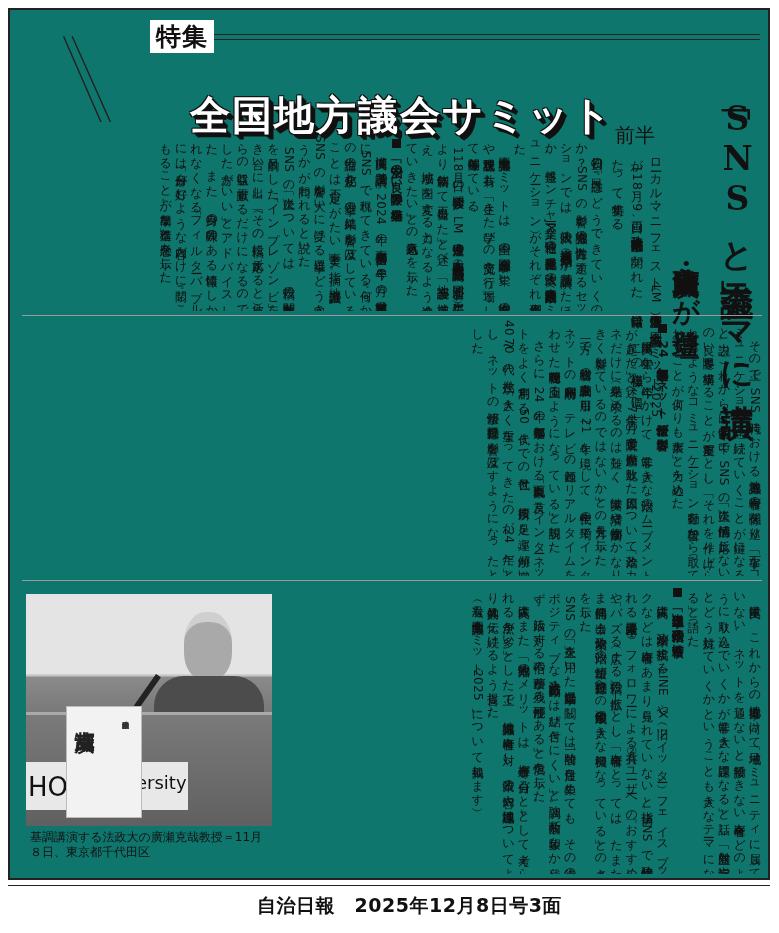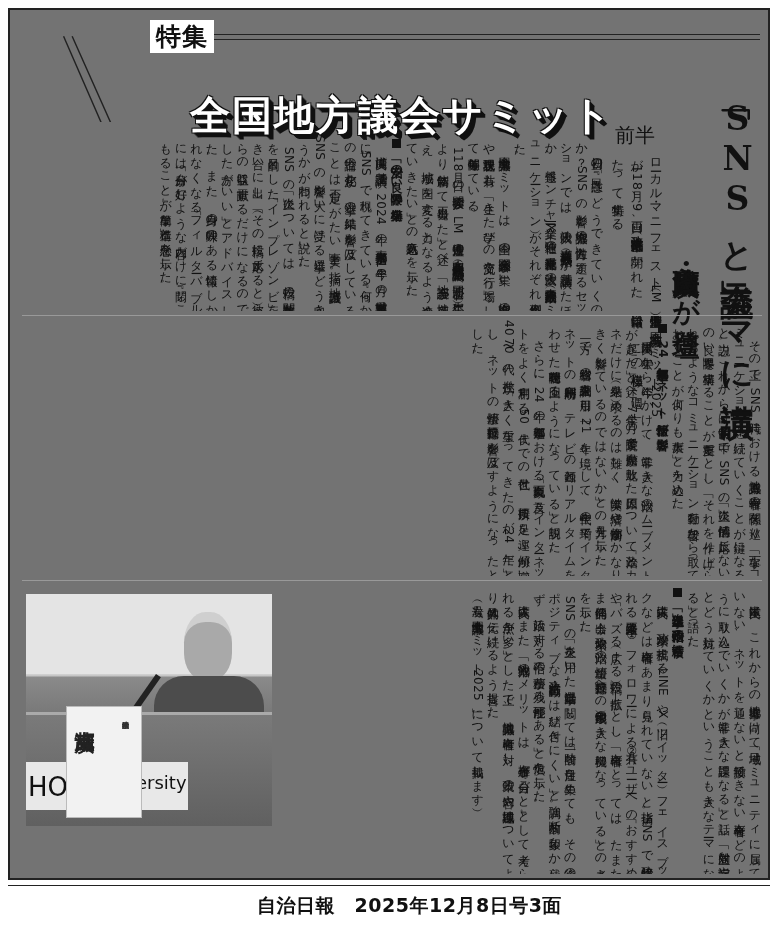--- a/index.html
+++ b/index.html
@@ -1,17 +1,17 @@
 <!DOCTYPE html>
 <html><head>
 <meta charset="utf-8">
 <style>
   html,body{margin:0;padding:0;background:#fff;}
   body{width:779px;height:933px;position:relative;overflow:hidden;font-family:"DejaVu Serif","Liberation Serif",serif;color:#111;}
-  .page{position:absolute;left:8px;top:8px;width:762px;height:872px;border:2px solid #222;box-sizing:border-box;background:#737373;overflow:hidden;}
+  .page{position:absolute;left:8px;top:8px;width:762px;height:872px;border:2px solid #222;box-sizing:border-box;background:#0f766e;overflow:hidden;}
   .frame-bottom{position:absolute;left:8px;top:878px;width:762px;height:6px;border-top:1px solid #222;border-bottom:1px solid #222;}
   
   .hdr-line{position:absolute;left:195px;top:52px;width:560px;height:4px;border-top:1px solid #222;border-bottom:1px solid #222;}
   .hdr-diag{position:absolute;left:128px;top:42px;width:70px;height:70px;}
   .tokushu{position:absolute;left:165px;top:32px;font-family:"DejaVu Sans",sans-serif;font-weight:bold;font-size:25px;letter-spacing:1px;background:#fff;padding:0 6px;}
   .big-title{position:absolute;left:188px;top:78px;font-family:"DejaVu Sans",sans-serif;font-weight:900;font-size:40px;color:#fff;letter-spacing:2px;
     text-shadow:1px 1px 0 #111,2px 2px 0 #111,3px 3px 0 #111,4px 4px 0 #111,5px 5px 0 #111,-1px -1px 0 #111,1px -1px 0 #111,-1px 1px 0 #111;margin-top:12px;}
   .zenhan{position:absolute;left:615px;top:120px;font-family:"DejaVu Sans",sans-serif;font-weight:normal;font-size:20px;}
   
   .vt{writing-mode:vertical-rl;text-orientation:upright;position:absolute;}
@@ -99,16 +99,17 @@
     <div class="body"></div>
     <div class="mic"></div>
     <div class="podium"></div>
     <div class="banner"></div>
     <div class="banner-text">HOS</div>
     <div class="banner-text2">ersity</div>
     <div class="nameplate"></div>
     <div class="np-name">廣瀬克哉</div>
     <div class="np-title">法政大学法学部政治学科教授</div>
   </div>
+  <div class="caption" style="left:20px;top:820px;">基調講演する法政大の廣瀬克哉教授＝11月８日、東京都千代田区</div>
 </div>
 <div class="frame-bottom"></div>
 
 <div class="footer">自治日報　2025年12月8日号3面</div>
 
 </body></html>

